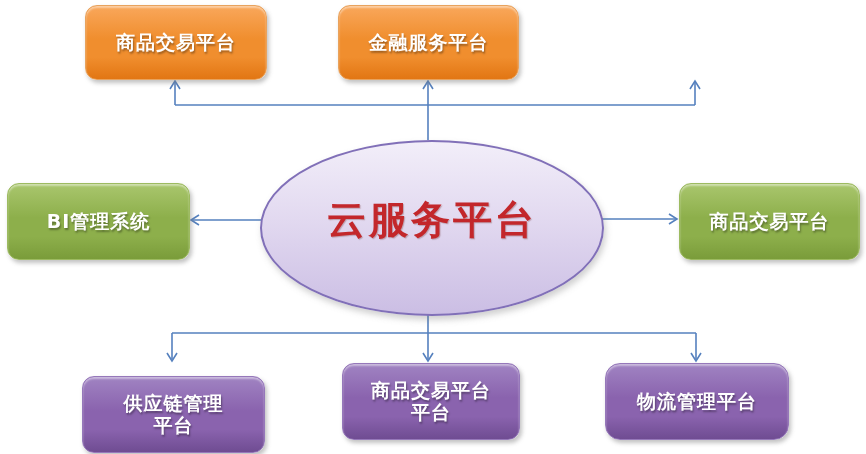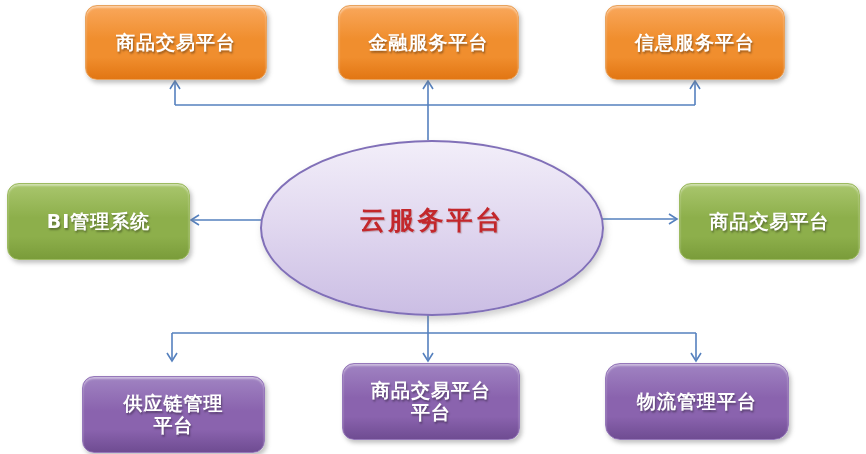--- a/index.html
+++ b/index.html
@@ -32,21 +32,21 @@
   .ellipse{
     position:absolute;z-index:2;left:260px;top:140px;width:340px;height:172px;
     border-radius:50%;
     background:linear-gradient(180deg,var(--ellipse-top) 0%,var(--ellipse-mid) 45%,var(--ellipse-bot) 100%);
     border:2px solid var(--ellipse-border);
     box-shadow:2px 4px 6px rgba(120,120,120,0.35);
     display:flex;flex-direction:column;align-items:center;justify-content:center;
     text-align:center;
   }
   .ellipse-title{
-    color:var(--title-red);font-size:26px;font-weight:bold;letter-spacing:3px;
+    color:var(--title-red);font-size:39px;font-weight:bold;letter-spacing:3px;
     text-shadow:1px 1px 1px rgba(120,60,60,0.35);
     margin-bottom:16px;
   }
   .ellipse-subtitle{
     color:var(--subtitle-blue);font-size:21px;font-weight:normal;letter-spacing:1px;
   }
   
   .n-top-0{left:85px;top:5px;width:180px;height:73px;}
   .n-top-1{left:338px;top:5px;width:179px;height:73px;}
   .n-top-2{left:605px;top:5px;width:178px;height:73px;}
@@ -86,23 +86,20 @@
       <path d="M669,214 L677,219 L669,224"></path>
     </g>
   </svg>
 
   <div class="node orange n-top-0">
     <span>商品交易平台</span>
   </div>
   <div class="node orange n-top-1">
     <span>金融服务平台</span>
   </div>
-  <div class="node orange n-top-2">
-    <span>信息服务平台</span>
-  </div>
 
   <div class="node green n-side-0">
     <span>BI管理系统</span>
   </div>
 
   <div class="ellipse">
     <div class="ellipse-title">云服务平台</div>
   </div>
 
   <div class="node green n-side-1">

